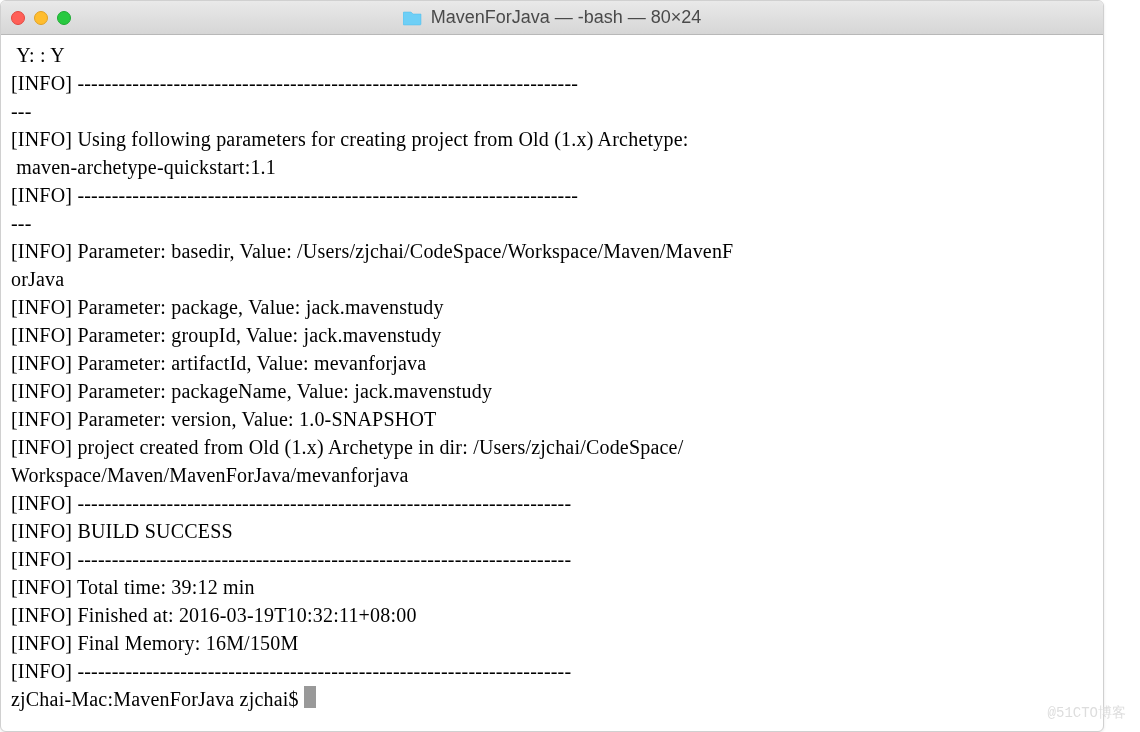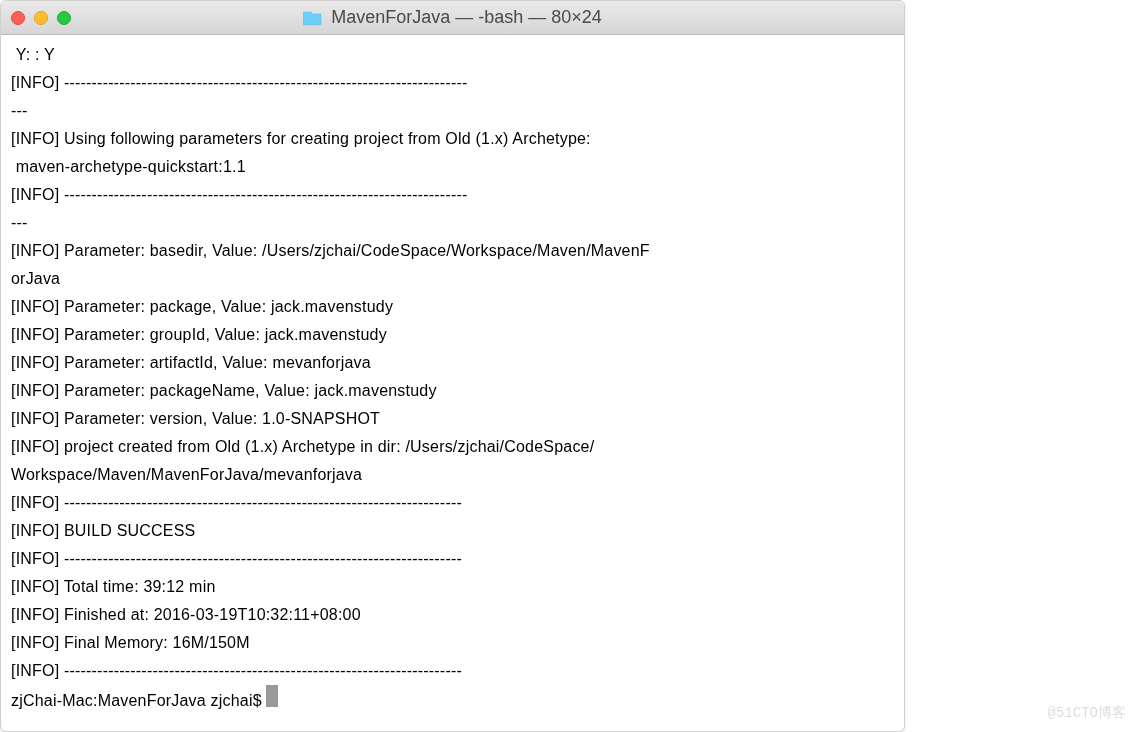--- a/index.html
+++ b/index.html
@@ -9,21 +9,21 @@
     }
     body {
       background: #fff;
       font-family: -apple-system, BlinkMacSystemFont, sans-serif;
       width: 1140px;
       height: 732px;
       overflow: hidden;
       position: relative;
     }
     .window {
-      width: 905px;
+      width: 1104px;
       height: 732px;
       background: #fff;
       border: 1px solid #d0d0d0;
       border-radius: 6px;
       overflow: hidden;
       box-shadow: 0 1px 3px rgba(0,0,0,0.1);
     }
     .titlebar {
       height: 34px;
       background: linear-gradient(to bottom, #e9e9e9, #d6d6d6);
@@ -55,22 +55,22 @@
       color: #4a4a4a;
       font-size: 18px;
     }
     .folder-icon {
       width: 20px;
       height: 16px;
       display: inline-block;
     }
     .terminal-body {
       padding: 6px 10px;
-      font-family: Liberation Sans, sans-serif;
-      font-size: 16px;
+      font-family: Liberation Serif, serif;
+      font-size: 20px;
       line-height: 28px;
       color: #000;
       white-space: pre-wrap;
       word-break: break-all;
       letter-spacing: 0.2px;
     }
     .cursor {
       display: inline-block;
       width: 12px;
       height: 22px;

